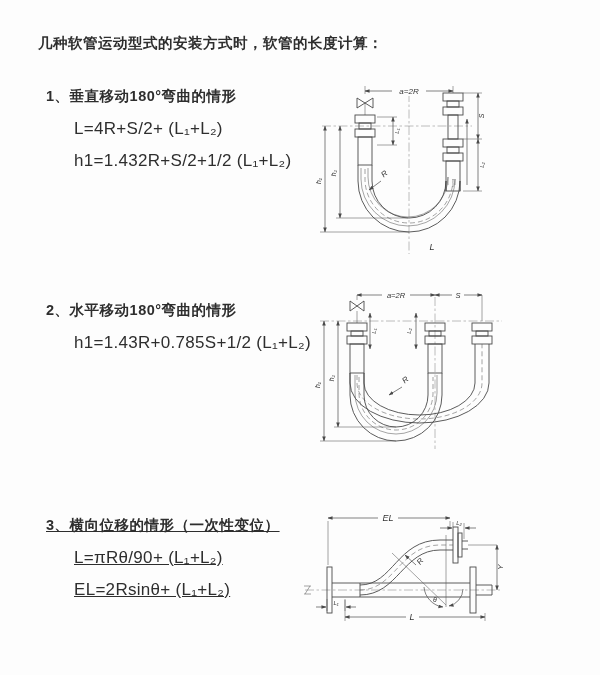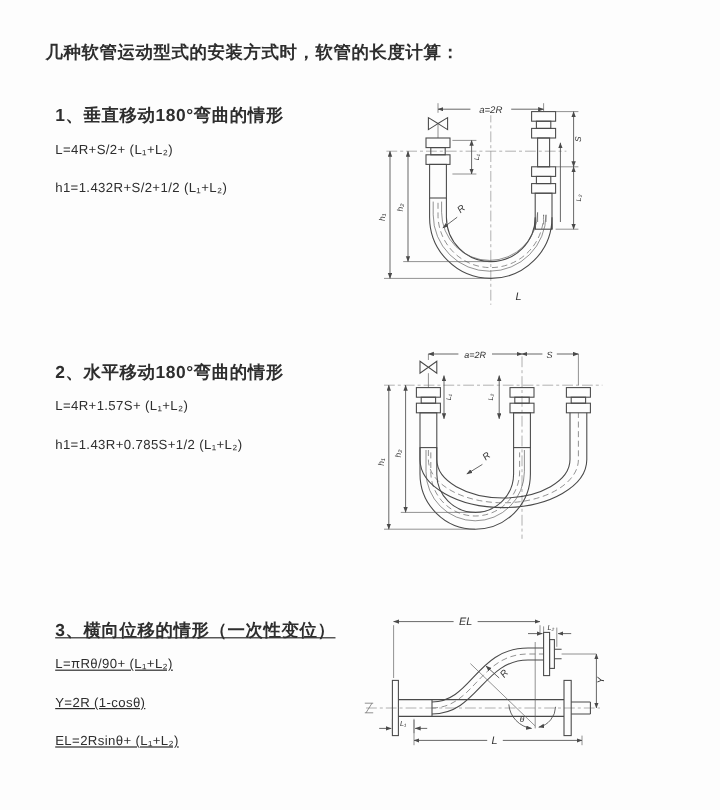--- a/index.html
+++ b/index.html
@@ -9,21 +9,21 @@
     position:relative; overflow:hidden;
     font-family:"Liberation Sans","DejaVu Sans",sans-serif;
     color:#2e2e2e;
   }
   .title {
     position:absolute; left:38px; top:34px;
     font-size:14.5px; font-weight:bold; letter-spacing:0.5px; margin:0;
   }
   .sec { position:absolute; left:46px; }
   .sec h2 { font-size:14.5px; font-weight:bold; margin:0 0 13px 0; letter-spacing:0.5px; }
-  .f { font-size:11px; height:32px; letter-spacing:0.3px; }
+  .f { margin-left:28px; font-size:17px; height:32px; letter-spacing:0.3px; }
   #sec1 { top:87px; }
   #sec2 { top:301px; }
   #sec3 { top:516px;text-decoration:underline; }
   .dwg { position:absolute; }
   .ln   { stroke:#4a4a4a; stroke-width:0.9; fill:none; }
   .thin { stroke:#5a5a5a; stroke-width:0.55; fill:none; }
   .cl   { stroke:#8a8a8a; stroke-width:0.55; fill:none; stroke-dasharray:9 2.5 2.5 2.5; }
   .dim  { stroke:#4a4a4a; stroke-width:0.7; fill:none; }
   .dsh  { stroke:#5a5a5a; stroke-width:0.55; fill:none; stroke-dasharray:5 3; }
   .lbl  { font-family:"Liberation Sans","DejaVu Sans",sans-serif; font-style:italic; fill:#333; }
@@ -127,21 +127,20 @@
   <g>
     <text class="lbl" font-size="8" text-anchor="middle" transform="rotate(-40 76 103)" x="76" y="103">R</text>
     <line class="dim" x1="71" y1="108" x2="59" y2="117" marker-end="url(#ar1)"></line>
   </g>
 
   <text class="lbl" font-size="9" text-anchor="middle" x="122" y="177">L</text>
 </svg>
 
 <section class="sec" id="sec2">
   <h2>2、水平移动180°弯曲的情形</h2>
-  <div class="f">L=4R+1.57S+ (L₁+L₂)</div>
   <div class="f">h1=1.43R+0.785S+1/2 (L₁+L₂)</div>
 </section>
 
 <svg class="dwg" style="left:312px;top:283px" width="280" height="172" viewBox="0 0 280 172">
   <defs>
     <marker id="ar2" markerWidth="7" markerHeight="6" refX="6.5" refY="2.6" orient="auto-start-reverse">
       <path d="M0,0 L7,2.6 L0,5.2 Z" fill="#4a4a4a"></path>
     </marker>
     <pattern id="br2" width="3.5" height="3.5" patternUnits="userSpaceOnUse">
       <path d="M0,0 L3.5,3.5 M3.5,0 L0,3.5" stroke="#777" stroke-width="0.5"></path>
@@ -220,21 +219,20 @@
 
   <g>
     <text class="lbl" font-size="8" text-anchor="middle" transform="rotate(-40 95 99)" x="95" y="99">R</text>
     <line class="dim" x1="90" y1="104" x2="77" y2="112" marker-end="url(#ar2)"></line>
   </g>
 </svg>
 
 <section class="sec" id="sec3">
   <h2>3、横向位移的情形（一次性变位）</h2>
   <div class="f">L=πRθ/90+ (L₁+L₂)</div>
-  <div class="f">Y=2R (1-cosθ)</div>
   <div class="f">EL=2Rsinθ+ (L₁+L₂)</div>
 </section>
 
 <svg class="dwg" style="left:300px;top:505px" width="300" height="140" viewBox="0 0 300 140">
   <defs>
     <marker id="ar3" markerWidth="7" markerHeight="6" refX="6.5" refY="2.6" orient="auto-start-reverse">
       <path d="M0,0 L7,2.6 L0,5.2 Z" fill="#4a4a4a"></path>
     </marker>
   </defs>
 

